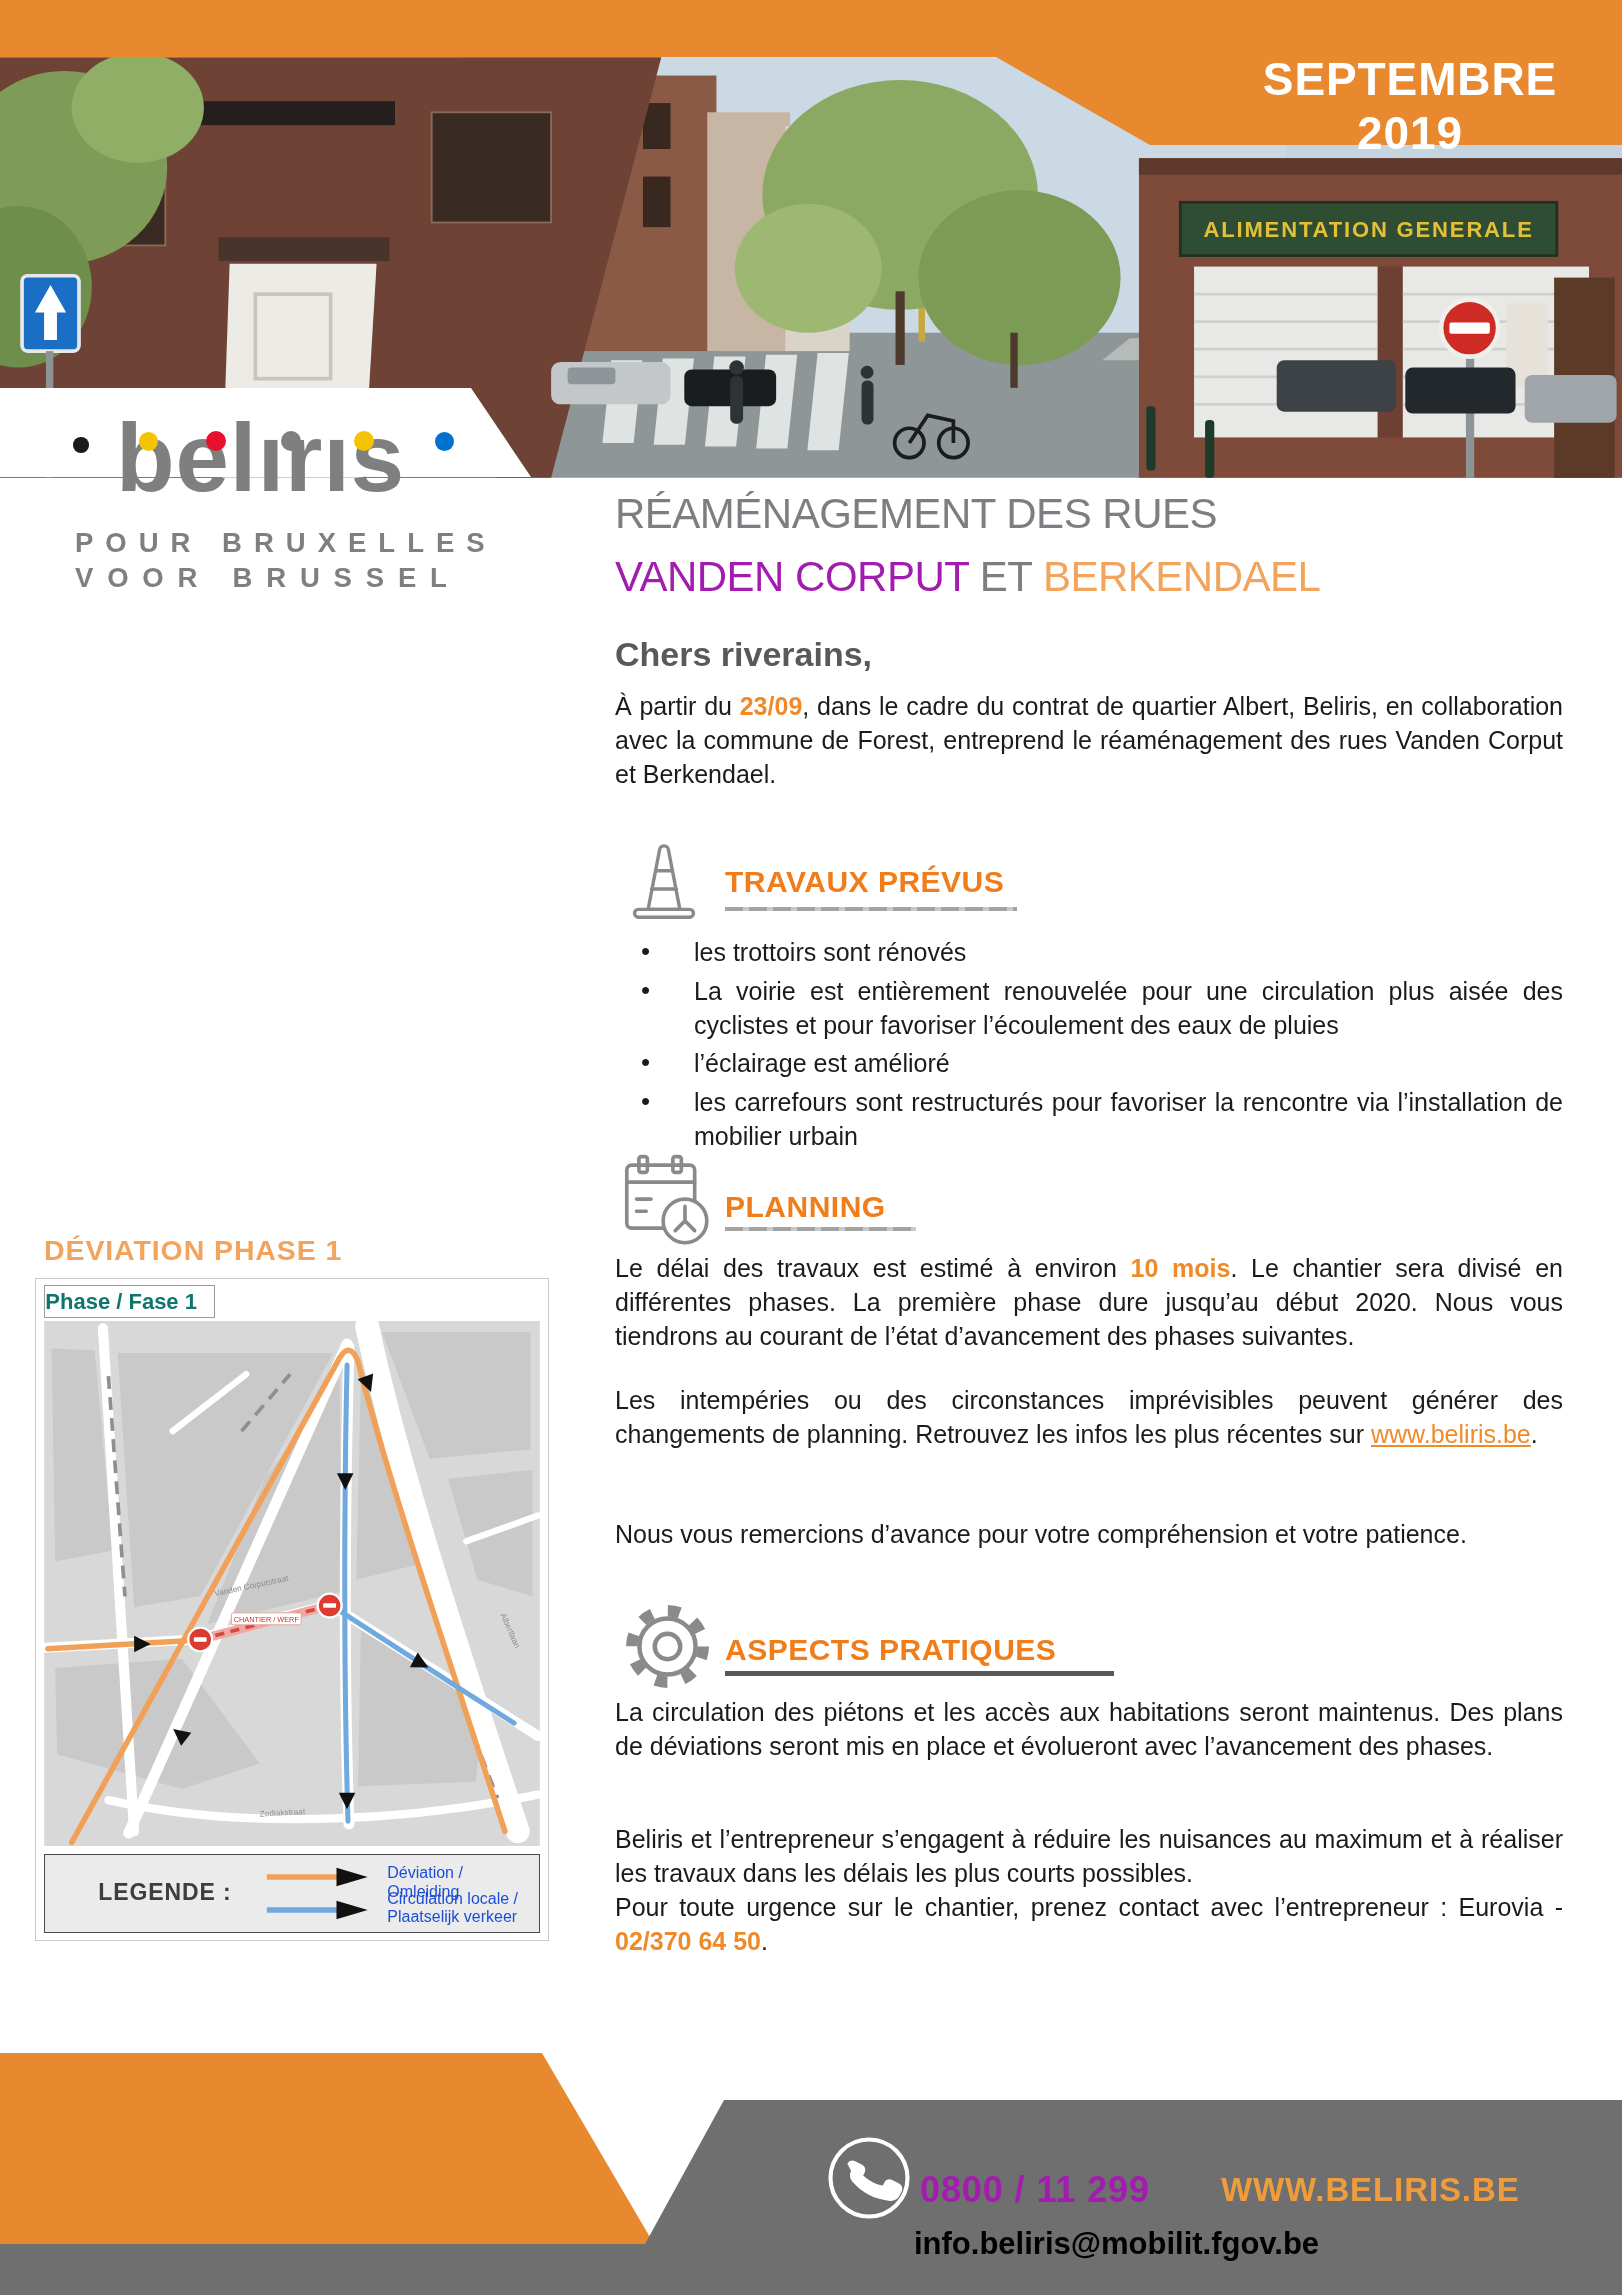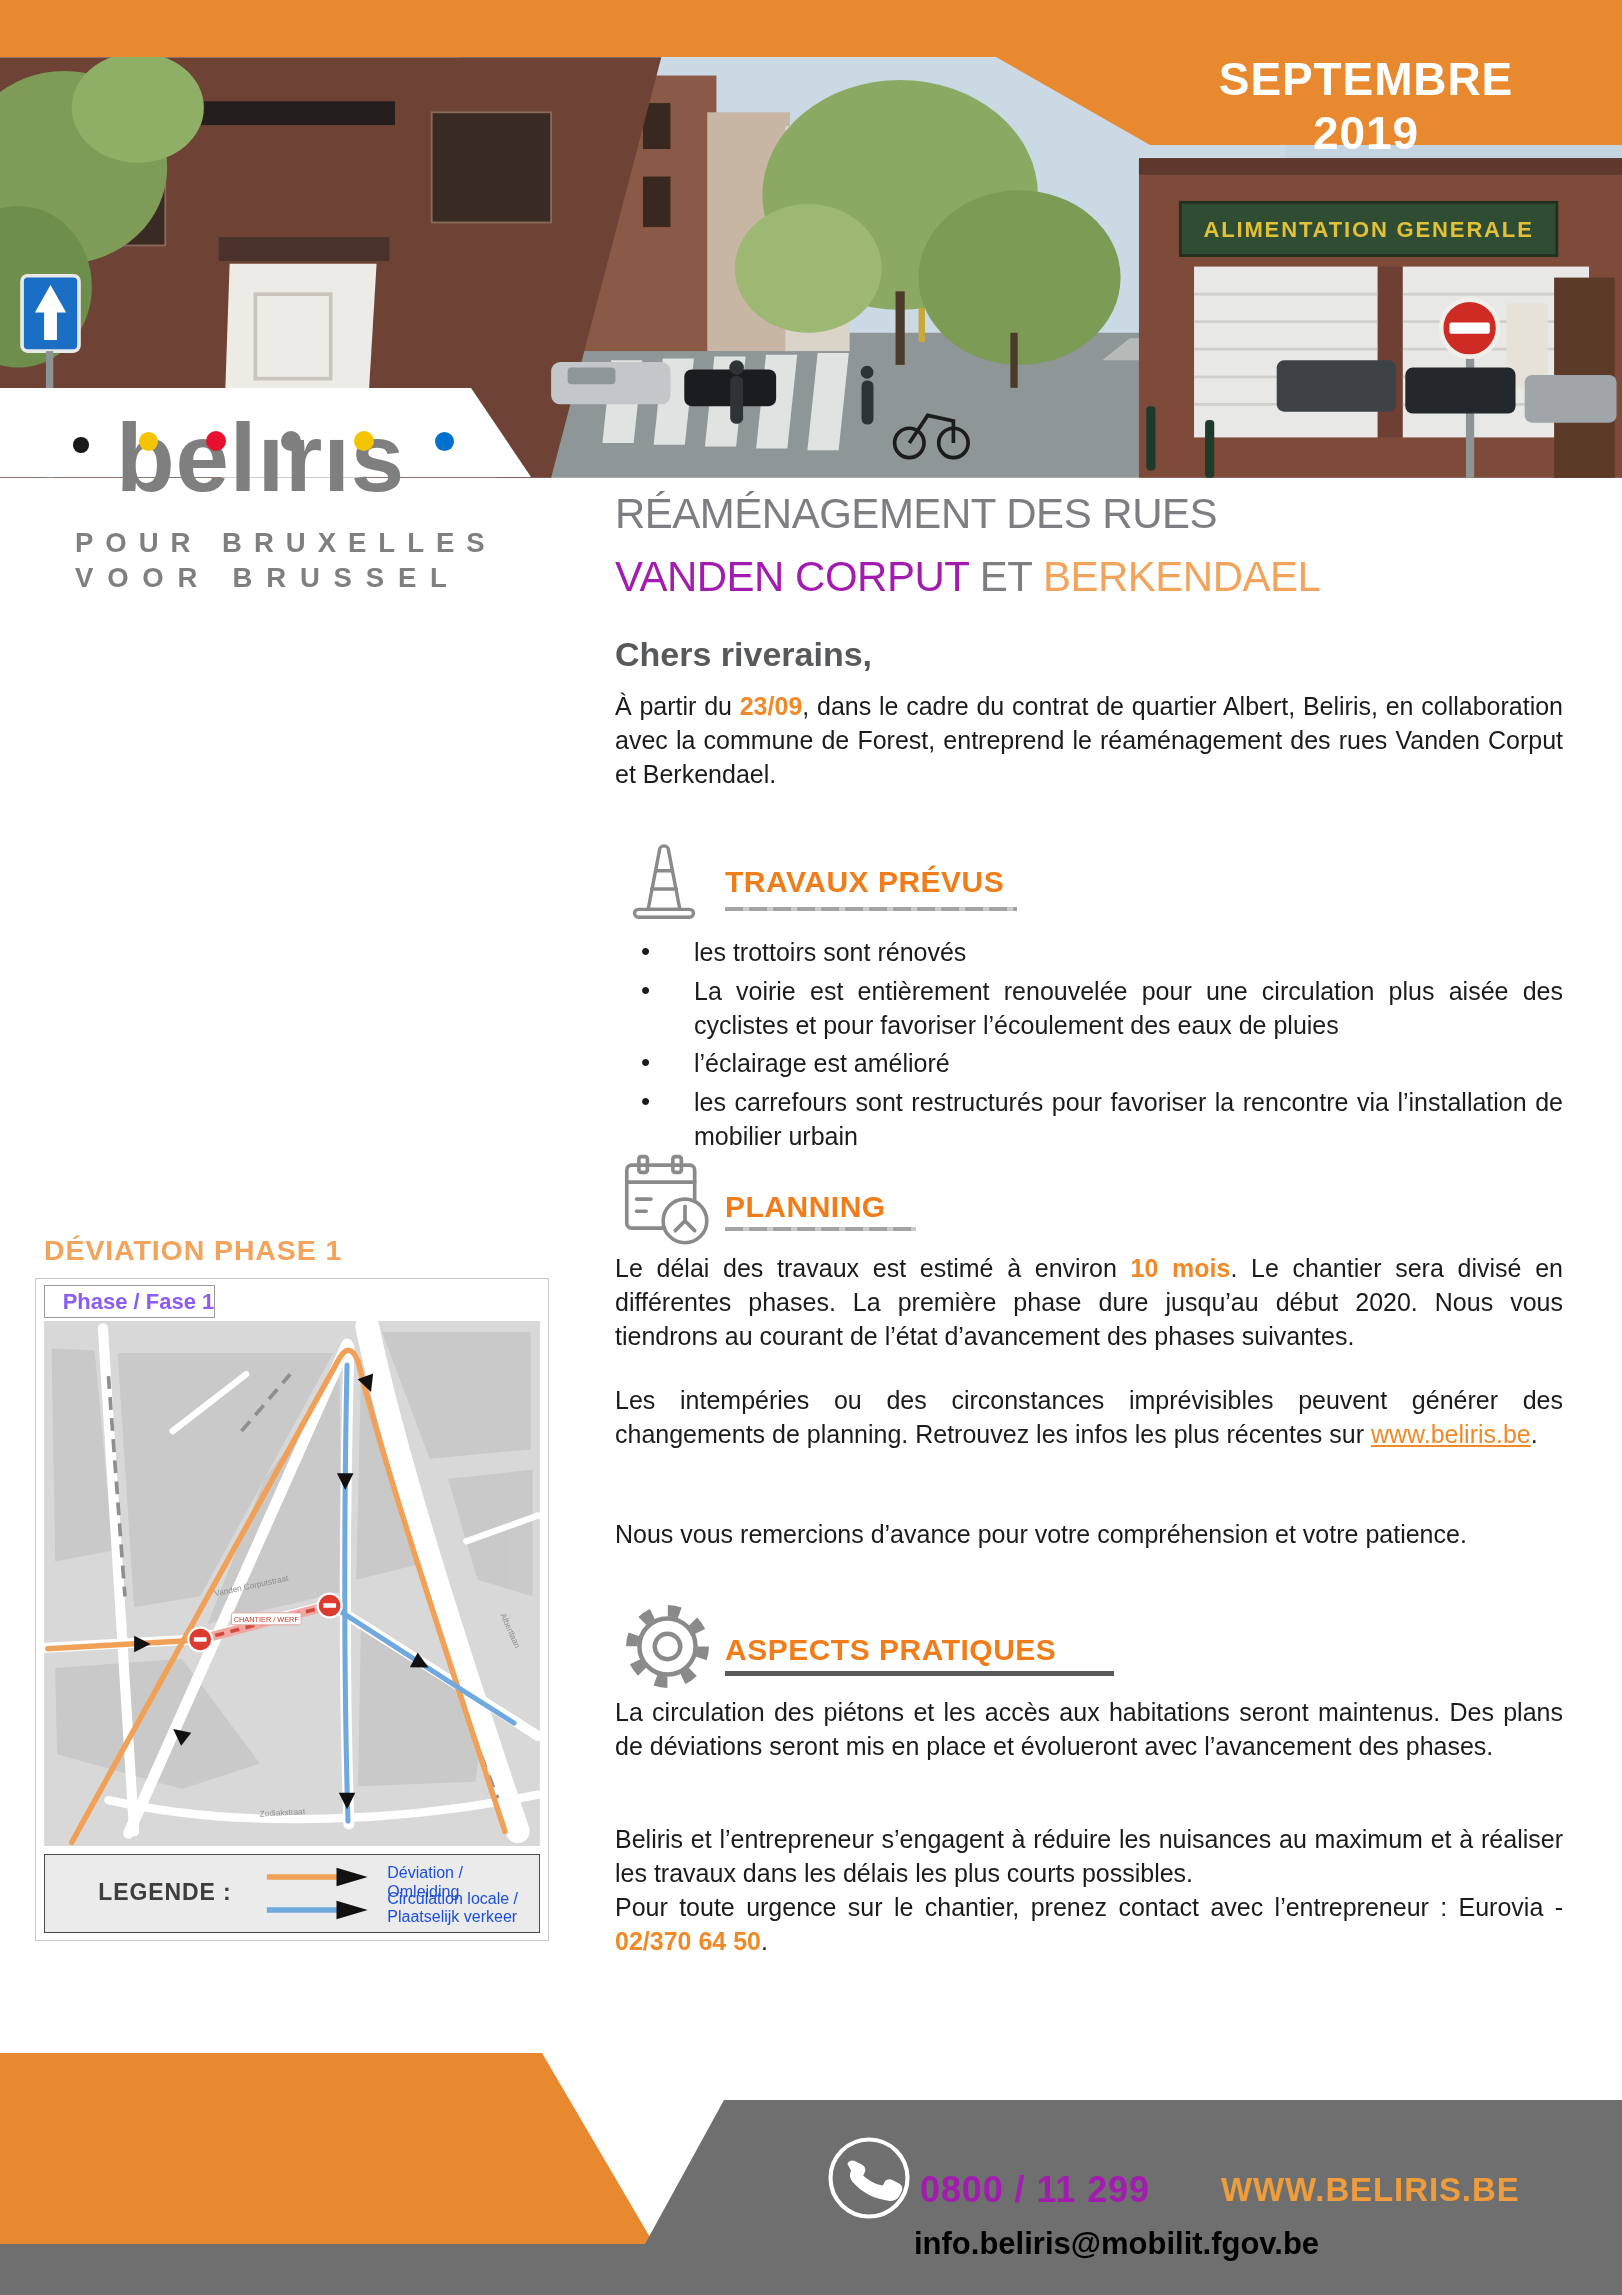--- a/index.html
+++ b/index.html
@@ -6,21 +6,21 @@
   #page{position:relative;width:1623px;height:2296px;background:#ffffff;overflow:hidden;
         font-family:"Liberation Sans",sans-serif;}
   .abs{position:absolute}
   
   #photo{position:absolute;left:0;top:57px;width:1623px;height:421px}
   #white-wedge{position:absolute;left:0;top:388px;width:531px;height:89px;background:#fff;
     -webkit-clip-path:polygon(0 0,471px 0,531px 100%,0 100%);clip-path:polygon(0 0,471px 0,531px 100%,0 100%)}
   #orange-header{position:absolute;left:0;top:0;width:1623px;height:145px;background:#E8882F;
     -webkit-clip-path:polygon(0 0,1623px 0,1623px 145px,1150px 145px,996px 57px,0 57px);
     clip-path:polygon(0 0,1623px 0,1623px 145px,1150px 145px,996px 57px,0 57px)}
-  #issue-date{position:absolute;left:1164px;top:52px;width:404px;text-align:center;
+  #issue-date{position:absolute;left:1208px;top:52px;width:404px;text-align:center;
     font-size:46px;font-weight:bold;color:#ffffff;letter-spacing:0.9px}
   
   #logo-word{position:absolute;left:116px;top:410px;font-size:96px;font-weight:bold;color:#7F7F7F;letter-spacing:0.9px;line-height:1}
   .logo-dot{position:absolute;border-radius:50%}
   #logo-tag-fr{position:absolute;left:75px;top:527px;font-size:27.5px;color:#7F7F7F;letter-spacing:12px;font-weight:bold}
   #logo-tag-nl{position:absolute;left:75px;top:562px;font-size:27.5px;color:#7F7F7F;letter-spacing:13.8px;font-weight:bold}
   
   .title{position:absolute;left:615px;margin:0;font-size:42px;font-weight:normal;letter-spacing:-0.5px;color:#7D7E82;white-space:nowrap}
   #salutation{position:absolute;left:615px;top:635px;margin:0;font-size:34px;font-weight:bold;color:#58595B}
   .body{position:absolute;left:615px;width:948px;margin:0;font-size:25px;line-height:34px;color:#1B1B1B;text-align:justify}
@@ -29,21 +29,21 @@
   .sec-title{position:absolute;left:725px;margin:0;font-size:30px;font-weight:bold;color:#F07D1A;letter-spacing:0.5px;white-space:nowrap}
   .sec-line{position:absolute;left:725px;height:3.7px;background:repeating-linear-gradient(90deg,#A3A3A3 0 18.4px,#C9C9C9 18.4px 24px)}
   .sec-icon{position:absolute}
   #bullets{position:absolute;left:615px;top:935px;width:948px;margin:0;padding:0;list-style:none}
   #bullets li{position:relative;padding-left:79px;font-size:25px;line-height:34px;color:#1B1B1B;text-align:justify;margin-bottom:4.6px}
   #bullets li::before{content:"\2022";position:absolute;left:26px;top:-0.9px;font-size:26px;color:#1B1B1B}
   
   #map-heading{position:absolute;left:44px;top:1234px;margin:0;font-size:28.5px;font-weight:bold;color:#F2A35C;letter-spacing:0.9px}
   #map-box{position:absolute;left:35px;top:1278px;width:514px;height:663px;background:#fff;border:0.9px solid #C9C9C9;box-sizing:border-box}
   #phase-label{position:absolute;left:8.3px;top:6.4px;width:171px;height:33px;border:1.8px solid #9A9A9A;background:#fff;
-    font-size:22px;font-weight:bold;color:#8b5cf6;line-height:31px;text-align:right;box-sizing:border-box}
+    font-size:22px;font-weight:bold;color:#0f766e;line-height:31px;text-align:left;box-sizing:border-box}
   #map-svg{position:absolute;left:8.3px;top:42px}
   #legend{position:absolute;left:8.3px;top:575px;width:496px;height:79px;background:#EBEBEB;border:1.8px solid #4A4A4A;box-sizing:border-box}
   #legend-title{position:absolute;left:53px;top:24px;font-size:23px;font-weight:bold;color:#3D3D3D;letter-spacing:0.9px}
   .legend-label{position:absolute;font-size:16px;color:#1d4ed8;line-height:18.4px}
   
   #footer-orange{position:absolute;left:0;top:2053px;width:654px;height:191px;background:#E8882F;
     -webkit-clip-path:polygon(0 0,542px 0,654px 100%,0 100%);clip-path:polygon(0 0,542px 0,654px 100%,0 100%)}
   #footer-gray{position:absolute;left:0;top:2100px;width:1623px;height:196px;background:#6F6F6F;
     -webkit-clip-path:polygon(724px 0,1623px 0,1623px 196px,0 196px,0 144px,645px 144px);
     clip-path:polygon(724px 0,1623px 0,1623px 196px,0 196px,0 144px,645px 144px)}

